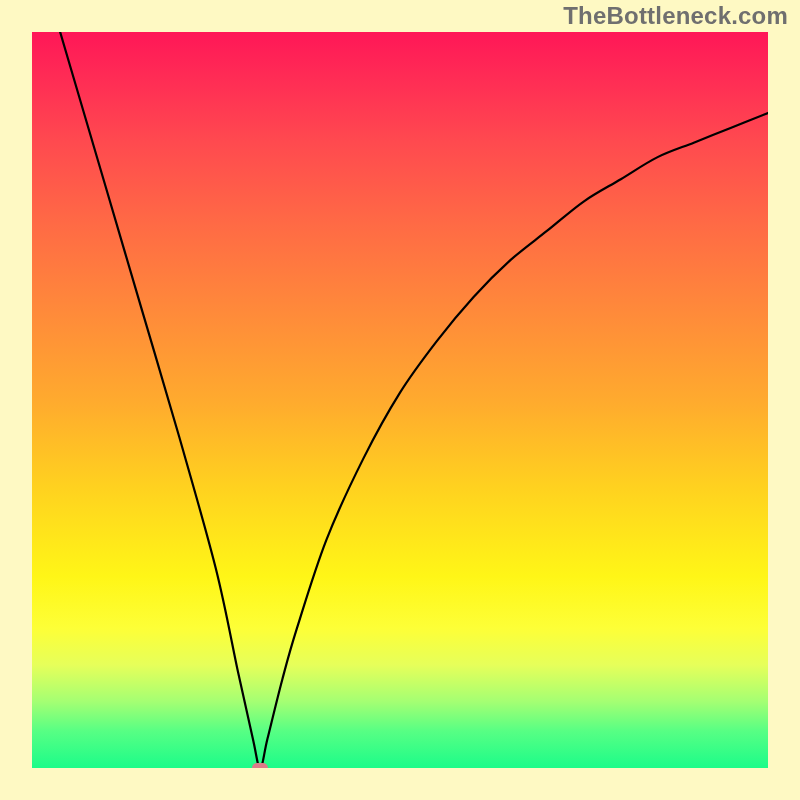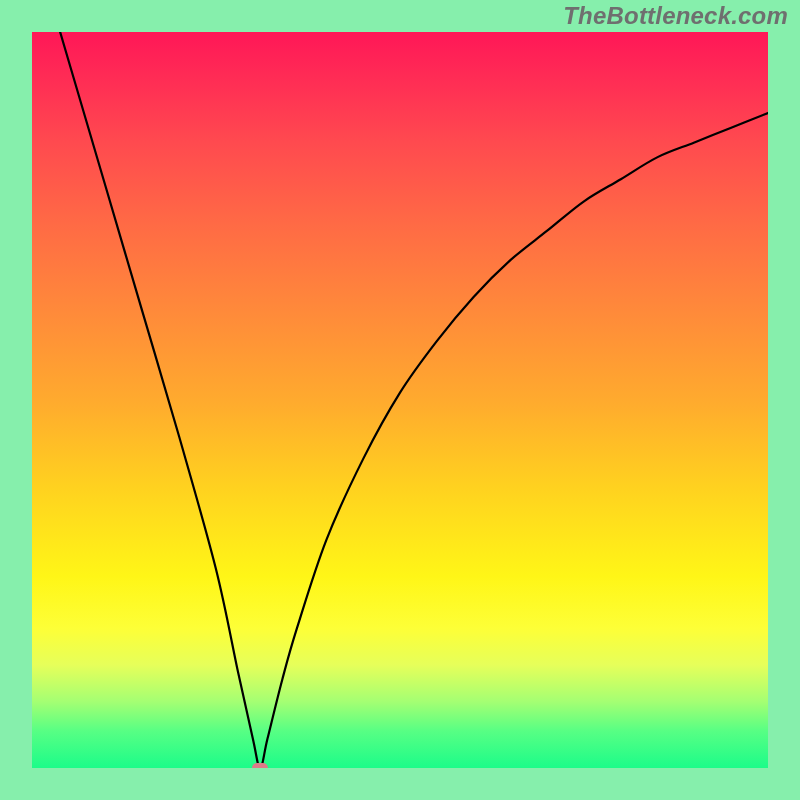--- a/index.html
+++ b/index.html
@@ -8,22 +8,21 @@
     background: #000;
     width: 800px;
     height: 800px;
     overflow: hidden;
     font-family: Arial, Helvetica, sans-serif;
   }
   .frame {
     position: relative;
     width: 800px;
     height: 800px;
-    background: #86efac;
-    font-style: italic;
+    background: #fef9c3;
   }
   .watermark {
     position: absolute;
     top: 2px;
     right: 12px;
     font-size: 24px;
     font-weight: 600;
     color: #6f6f6f;
     letter-spacing: 0.2px;
     user-select: none;

